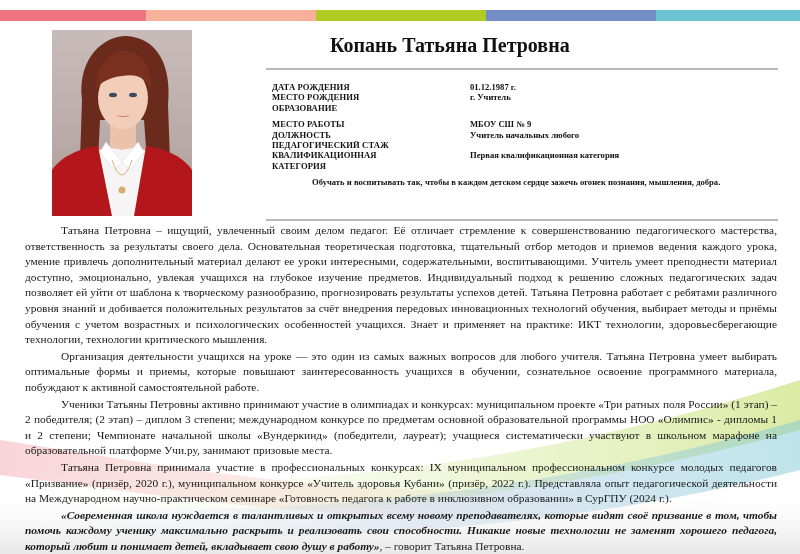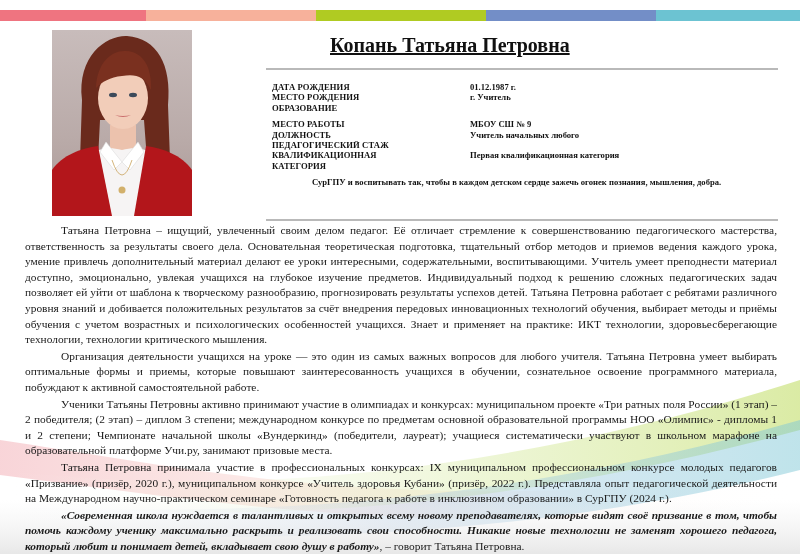--- a/index.html
+++ b/index.html
@@ -19,21 +19,21 @@
   }
   .stripe { height: 100%; }
   .photo {
     position: absolute; left: 52px; top: 30px; width: 140px; height: 186px;
     z-index: 2; overflow: hidden;
     background: linear-gradient(180deg, #c8bcbb 0%, #b9aaa8 60%, #a99795 100%);
   }
   .title {
     position: absolute; left: 330px; top: 34px; z-index: 2;
     font-family: "Liberation Serif", serif; font-weight: bold; font-size: 20px;
-    color: #111; white-space: nowrap; text-decoration: underline;
+    color: #111; white-space: nowrap;
   }
   .hr-top {
     position: absolute; left: 266px; top: 68px; width: 512px; height: 2px;
     background: #b9b9b9; z-index: 2;
   }
   .hr-bottom {
     position: absolute; left: 266px; top: 219px; width: 512px; height: 2px;
     background: #b9b9b9; z-index: 2;
   }
   .info {
@@ -150,21 +150,21 @@
     <div class="info-row">
       <div class="info-label">ПЕДАГОГИЧЕСКИЙ  СТАЖ</div>
     </div>
     <div class="info-row">
       <div class="info-label">КВАЛИФИКАЦИОННАЯ КАТЕГОРИЯ</div>
       <div class="info-value">Первая квалификационная категория</div>
     </div>
   </div>
   <div class="info-group">
     <div class="info-row">
-      <div class="info-value">СурГПУ и воспитывать так, чтобы в каждом детском сердце зажечь огонек познания, мышления, добра.</div>
+      <div class="info-value">Обучать и воспитывать так, чтобы в каждом детском сердце зажечь огонек познания, мышления, добра.</div>
     </div>
   </div>
 </div>
 <div class="hr-bottom"></div>
 
 <div class="text">
   <p>Татьяна Петровна – ищущий, увлеченный своим делом педагог. Её отличает стремление к совершенствованию педагогического мастерства, ответственность за результаты своего дела. Основательная теоретическая подготовка, тщательный отбор методов и приемов ведения каждого урока, умение привлечь дополнительный материал делают ее уроки интересными, содержательными, воспитывающими. Учитель умеет преподнести материал доступно, эмоционально, увлекая учащихся на глубокое изучение предметов.  Индивидуальный подход к решению сложных педагогических задач позволяет ей уйти от шаблона к творческому разнообразию, прогнозировать результаты успехов детей. Татьяна Петровна работает с ребятами различного уровня знаний и добивается положительных результатов за счёт внедрения передовых инновационных технологий обучения, выбирает методы и приёмы обучения с учетом возрастных и психологических особенностей учащихся. Знает и применяет на практике: ИКТ технологии, здоровьесберегающие технологии, технологии критического мышления.</p>
   <p>Организация деятельности учащихся на уроке — это один из самых важных вопросов для любого учителя. Татьяна Петровна умеет выбирать оптимальные формы и приемы, которые повышают заинтересованность учащихся в обучении, сознательное освоение программного материала, побуждают к активной самостоятельной работе.</p>
   <p>Ученики Татьяны Петровны активно принимают участие в олимпиадах и конкурсах: муниципальном проекте «Три ратных поля России» (1 этап) – 2 победителя; (2 этап) – диплом 3 степени; международном конкурсе по предметам основной образовательной программы НОО «Олимпис» - дипломы 1 и 2 степени; Чемпионате начальной школы «Вундеркинд» (победители, лауреат); учащиеся систематически участвуют в школьном марафоне на образовательной платформе Учи.ру, занимают призовые места.</p>
   <p>Татьяна Петровна принимала участие в профессиональных конкурсах: IX муниципальном профессиональном конкурсе молодых педагогов «Призвание» (призёр, 2020 г.), муниципальном конкурсе «Учитель здоровья Кубани» (призёр, 2022 г.). Представляла опыт педагогической деятельности на Международном научно-практическом семинаре «Готовность педагога к работе в инклюзивном образовании» в СурГПУ (2024 г.).</p>

